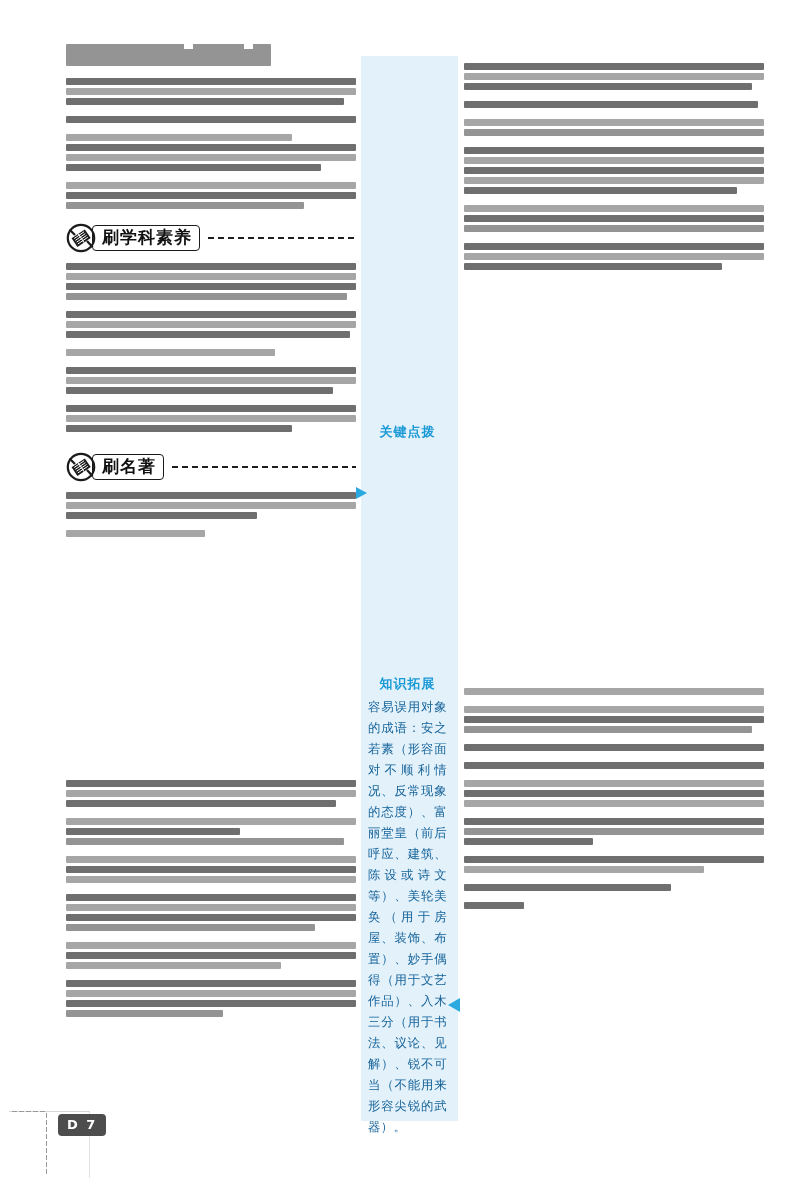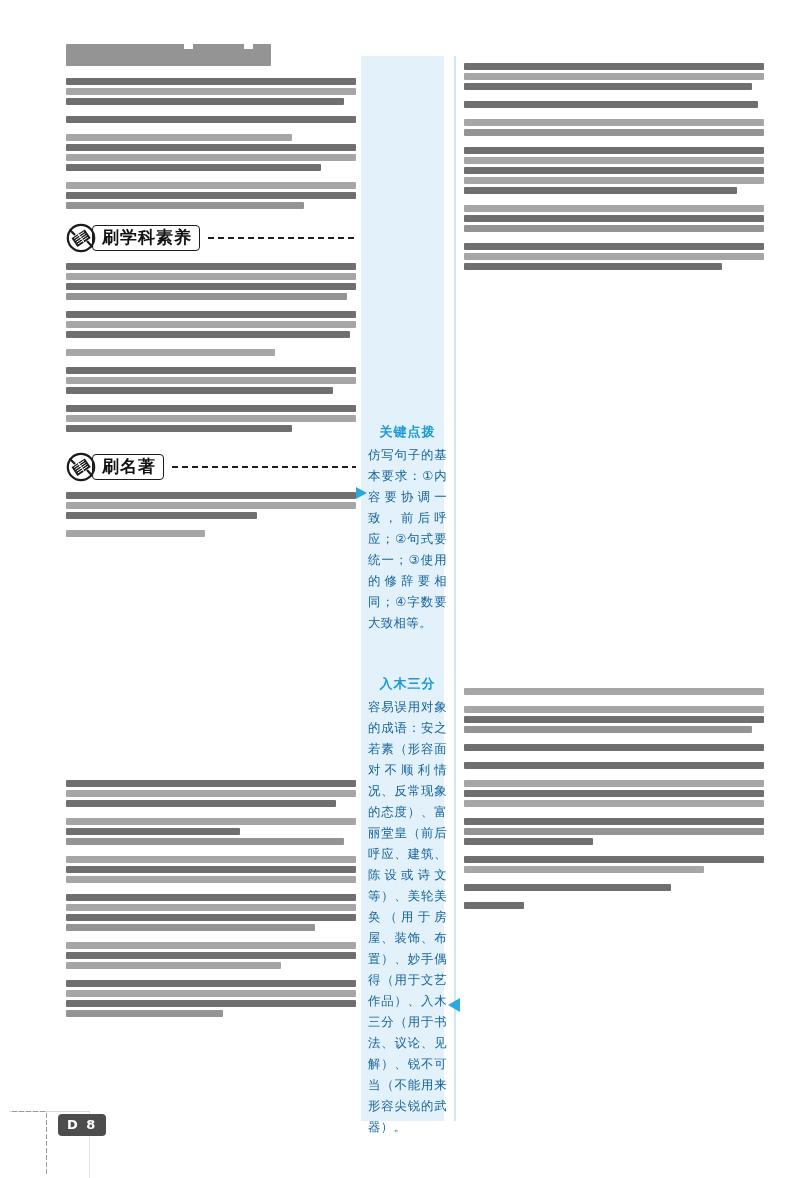--- a/index.html
+++ b/index.html
@@ -62,21 +62,21 @@
   }
   .sec-dots{
     flex:1 1 auto;height:4px;margin-left:6px;
     background-image:radial-gradient(#1d1d1d 42%, transparent 44%);
     background-size:10px 4px;background-repeat:repeat-x;
     background-position:0 center;
   }
 
   
   .blue-col{
-    position:absolute;left:352px;top:56px;width:83px;height:1065px;
+    position:absolute;left:352px;top:56px;width:97px;height:1065px;
     background:#e3f1fa;
   }
   .note{
     position:absolute;left:0;width:93px;
     box-sizing:border-box;padding:0 7px;
   }
   .note-title{
     font-family:"DejaVu Sans","Liberation Sans",sans-serif;
     font-weight:bold;font-size:13px;color:#1a9ad6;
     text-align:center;letter-spacing:1px;line-height:16px;
@@ -271,25 +271,24 @@
     </div>
   </div>
 
   <div class="blue-seam"></div>
   <div class="blue-col">
 
     <div class="arrow-right"></div>
 
     <div class="note" style="top:368px;">
       <div class="note-title">关键点拨</div>
-      <div class="note-body">仿写句子的基本要求：①内容要协调一致，前后呼应；②句式要统一；③使用的修辞要相同；④字数要大致相等。</div>
     </div>
 
     <div class="note" style="top:620px;">
-      <div class="note-title">入木三分</div>
+      <div class="note-title">知识拓展</div>
       <div class="note-body">容易误用对象的成语：安之若素（形容面对不顺利情况、反常现象的态度）、富丽堂皇（前后呼应、建筑、陈设或诗文等）、美轮美奂（用于房屋、装饰、布置）、妙手偶得（用于文艺作品）、入木三分（用于书法、议论、见解）、锐不可当（不能用来形容尖锐的武器）。</div>
       <div class="arrow-left" style="top:322px;"></div>
     </div>
   </div>
 
   <div class="col-right">
     <div class="para">
       <div class="bar dark" style="width:100%"></div>
       <div class="bar light" style="width:100%"></div>
       <div class="bar dark" style="width:96%"></div>
@@ -355,15 +354,15 @@
       <div class="bar dark" style="width:69%"></div>
     </div>
     <div class="para">
       <div class="bar dark" style="width:20%"></div>
     </div>
   </div>
 
   <div class="page-edge"></div>
   <div class="binding"></div>
   <div class="binding-top"></div>
-  <div class="footer-page">D 8</div>
+  <div class="footer-page">D 7</div>
 
 </div>
 
 </body></html>

